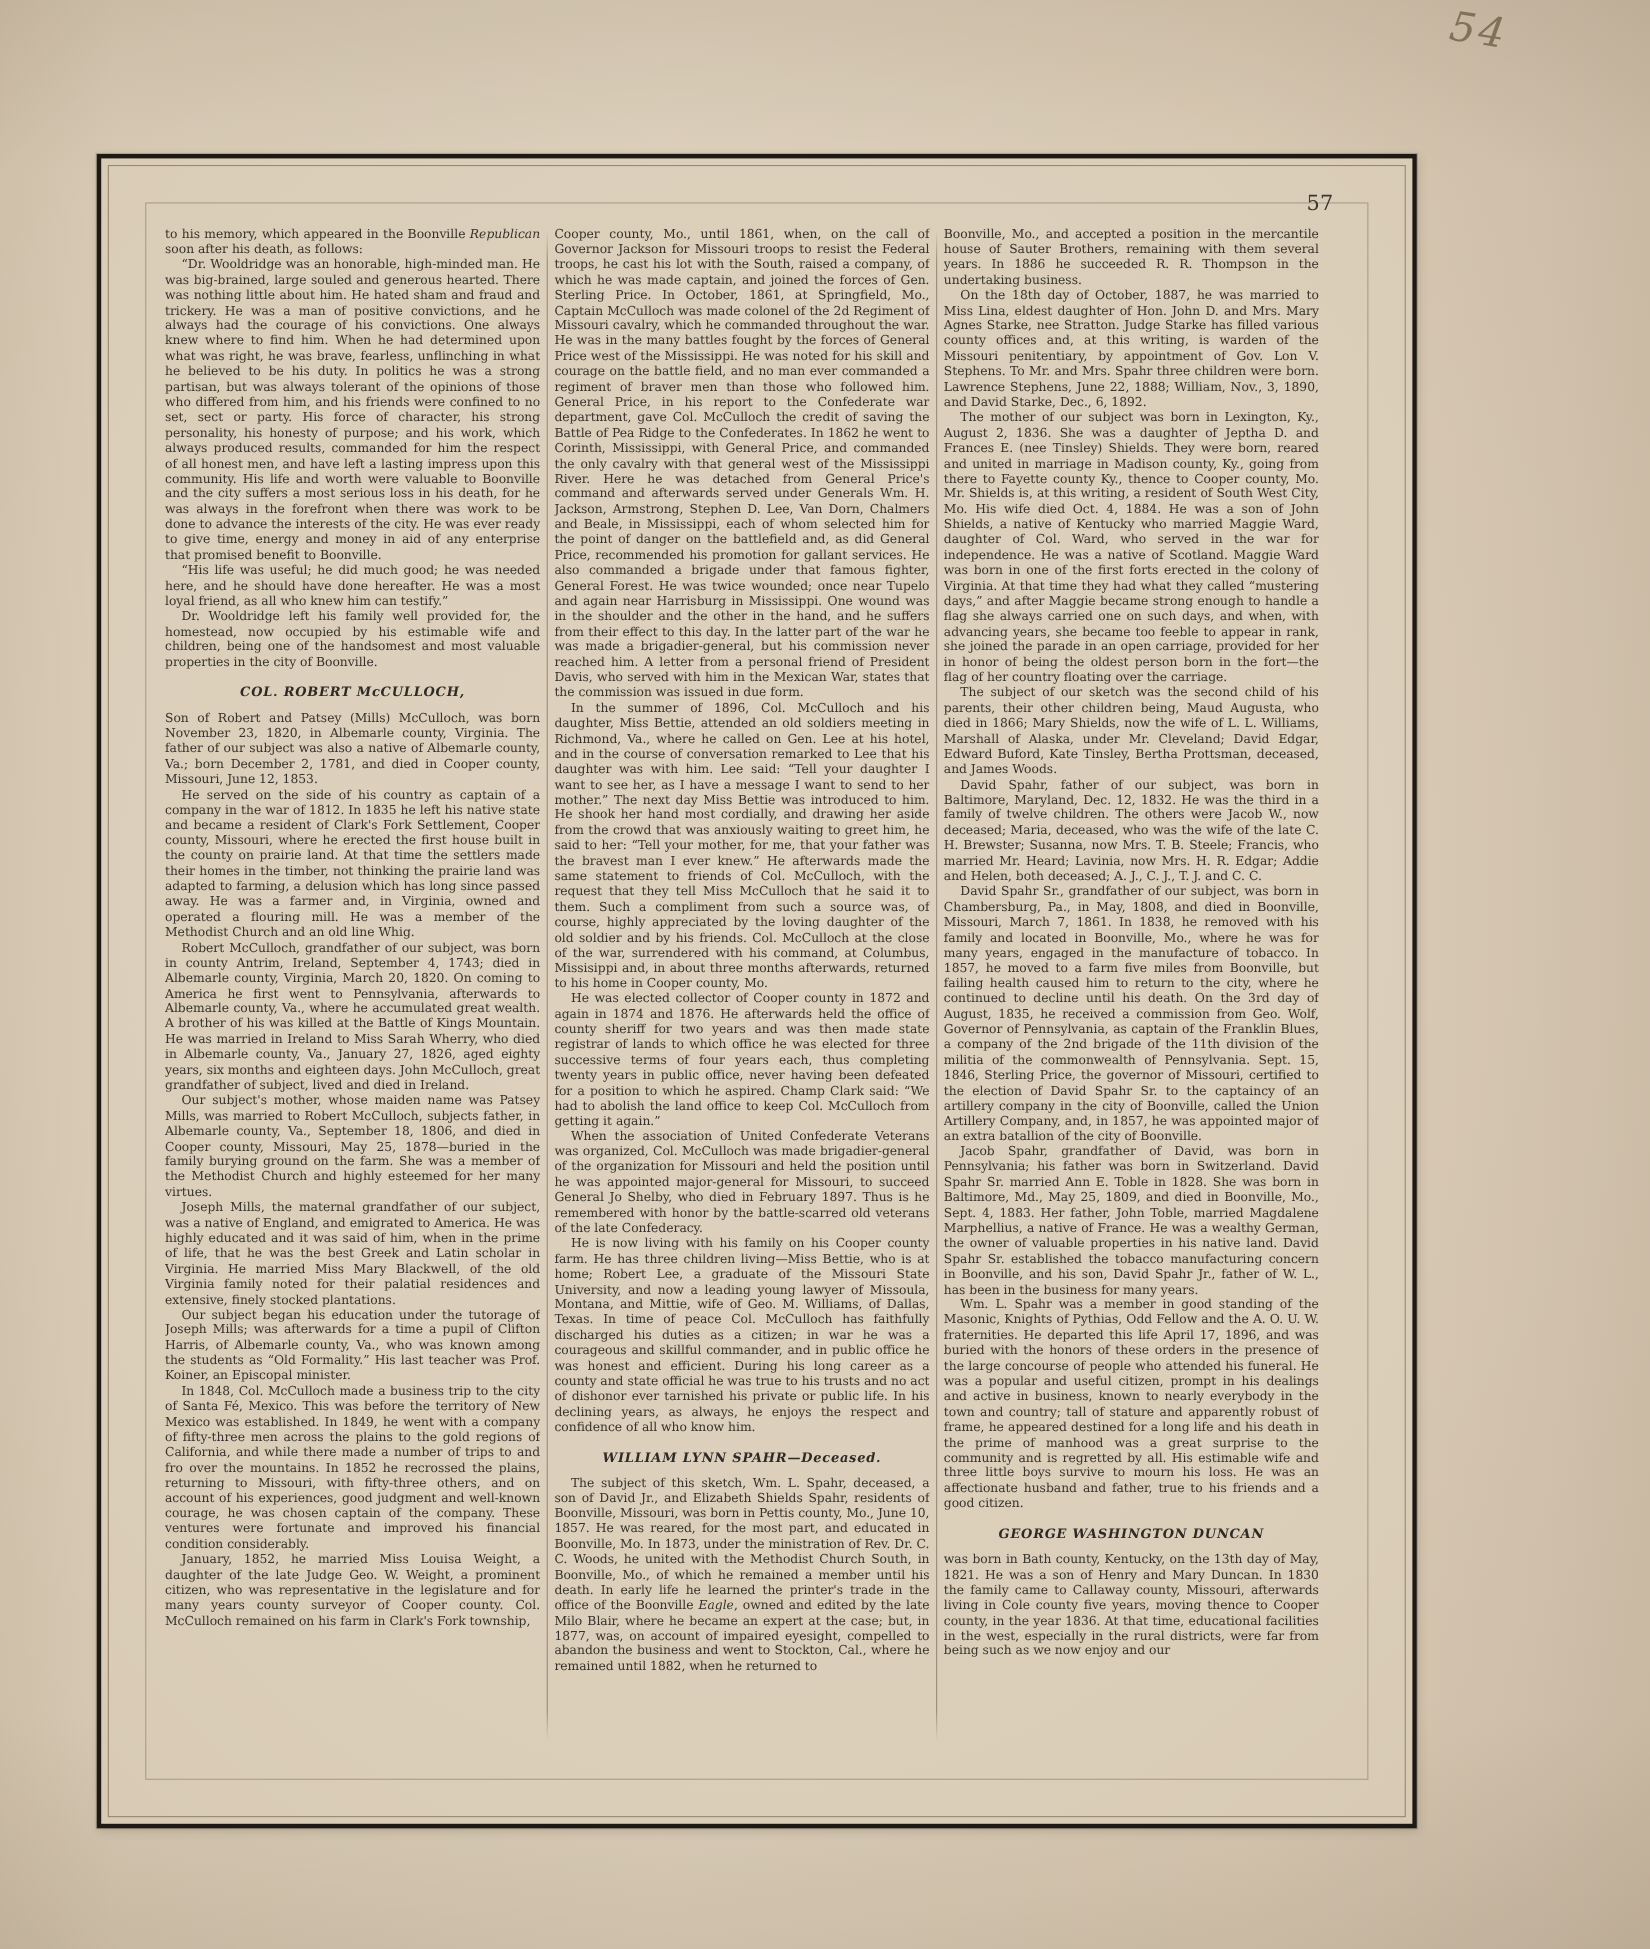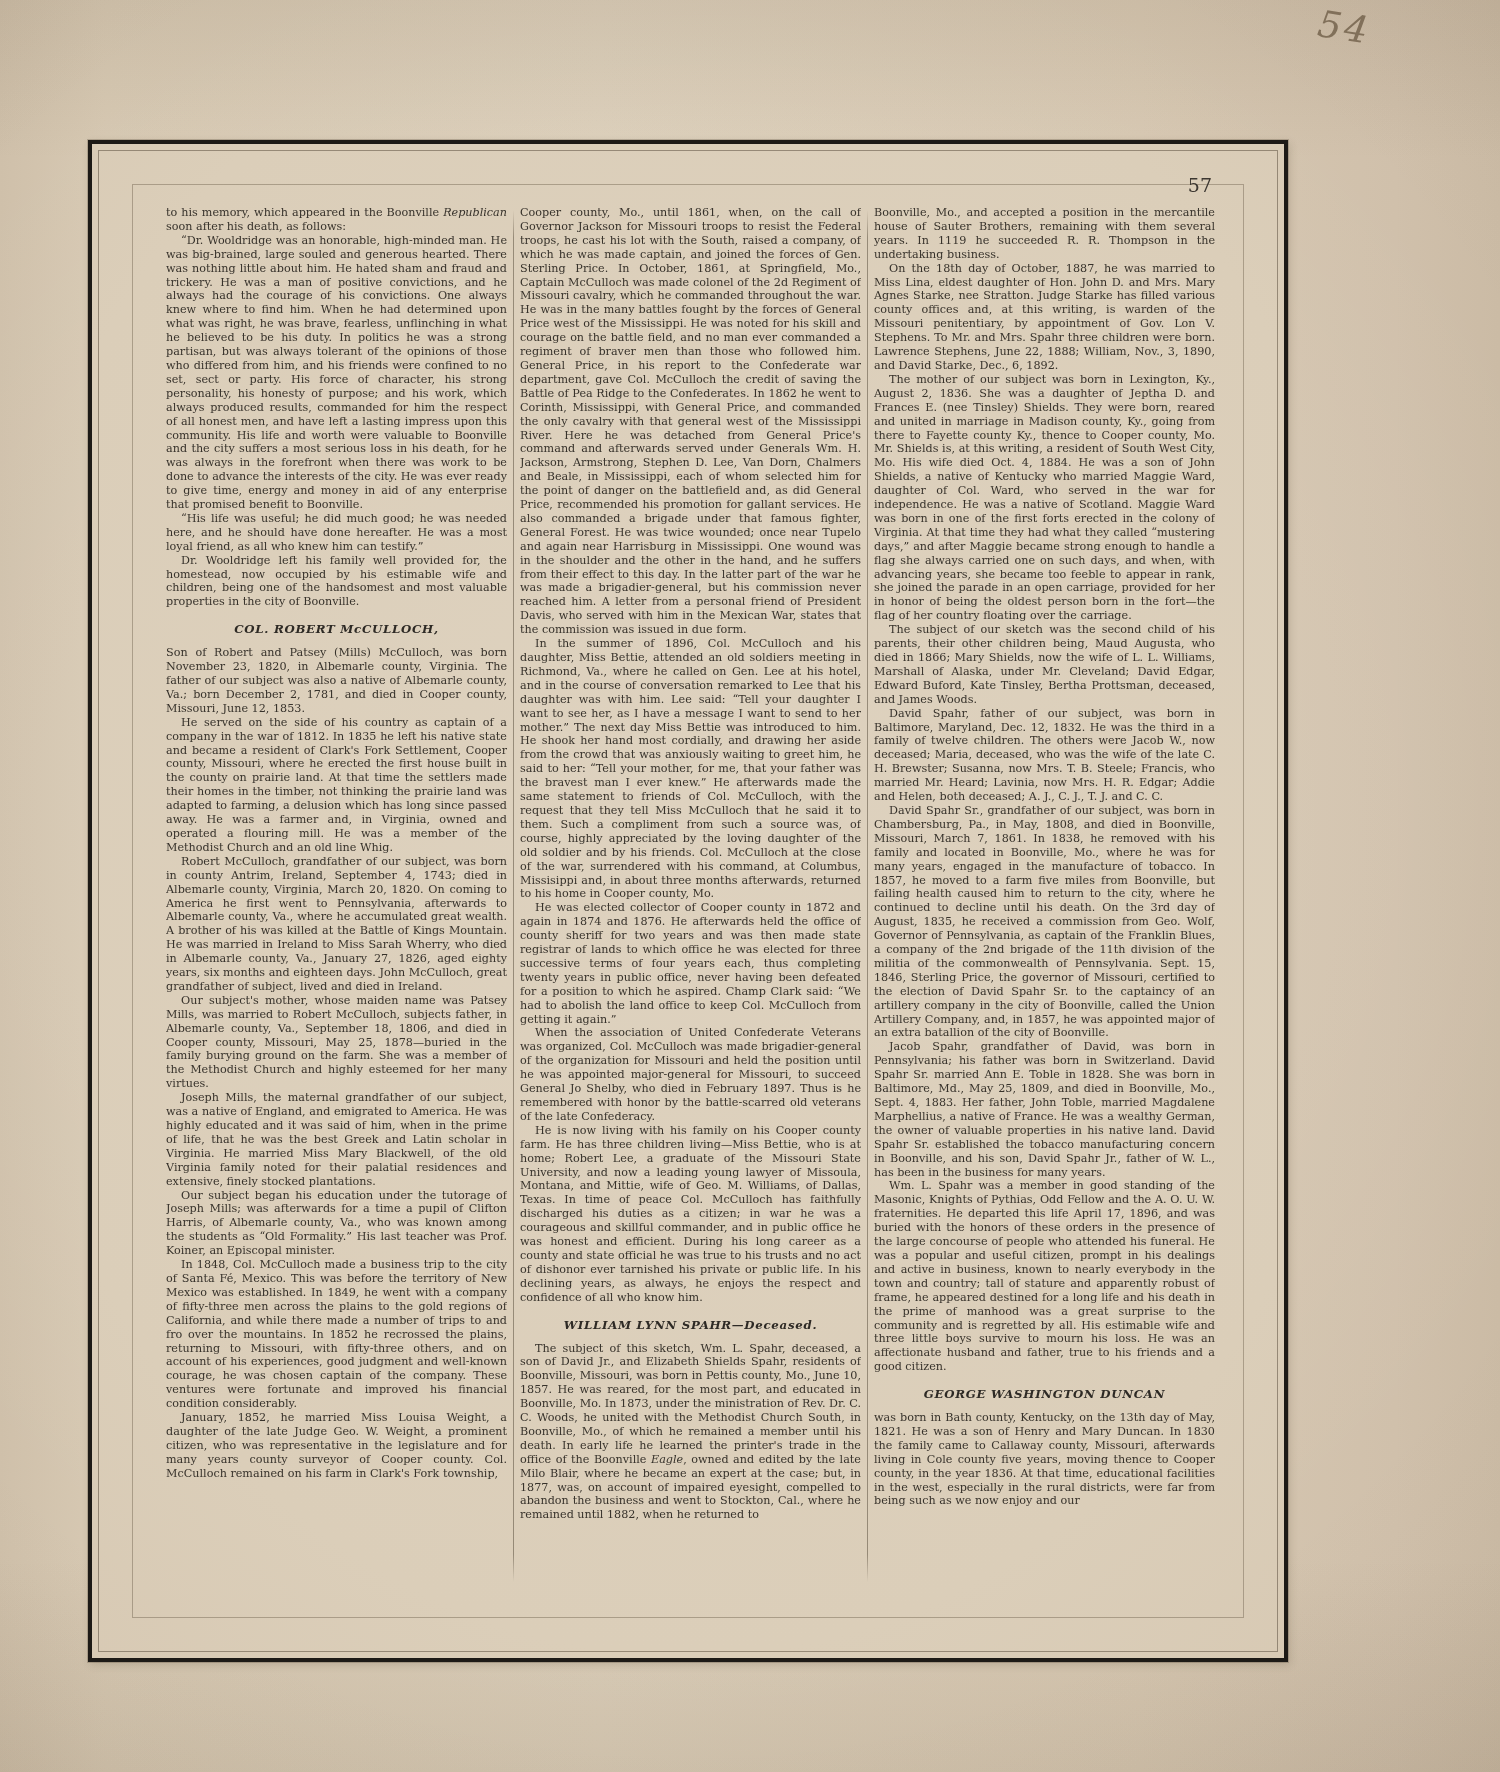--- a/index.html
+++ b/index.html
@@ -55,21 +55,21 @@
   .page-number {
     position: absolute;
     top: 30px;
     right: 72px;
     font-size: 19px;
     color: #3c3731;
     margin-left: 48px;
   }
   .text-area {
     position: absolute;
-    left: 74px;
+    left: 58px;
     top: 62px;
     width: 1050px;
     height: 1376px;
     display: flex;
     overflow: hidden;
   }
   .text-col {
     width: 341px;
     height: 100%;
     overflow: hidden;
@@ -142,21 +142,21 @@
       <p>He was elected collector of Cooper county in 1872 and again in 1874 and 1876. He afterwards held the office of county sheriff for two years and was then made state registrar of lands to which office he was elected for three successive terms of four years each, thus completing twenty years in public office, never having been defeated for a position to which he aspired. Champ Clark said: “We had to abolish the land office to keep Col. McCulloch from getting it again.”</p>
       <p>When the association of United Confederate Veterans was organized, Col. McCulloch was made brigadier-general of the organization for Missouri and held the position until he was appointed major-general for Missouri, to succeed General Jo Shelby, who died in February 1897. Thus is he remembered with honor by the battle-scarred old veterans of the late Confederacy.</p>
       <p>He is now living with his family on his Cooper county farm. He has three children living—Miss Bettie, who is at home; Robert Lee, a graduate of the Missouri State University, and now a leading young lawyer of Missoula, Montana, and Mittie, wife of Geo. M. Williams, of Dallas, Texas. In time of peace Col. McCulloch has faithfully discharged his duties as a citizen; in war he was a courageous and skillful commander, and in public office he was honest and efficient. During his long career as a county and state official he was true to his trusts and no act of dishonor ever tarnished his private or public life. In his declining years, as always, he enjoys the respect and confidence of all who know him.</p>
       <h3 class="article-heading">WILLIAM LYNN SPAHR—Deceased.</h3>
       <p><span>The subject of this sketch, Wm. L. Spahr, deceased, a son of David Jr., and Elizabeth Shields Spahr, residents of Boonville, Missouri, was born in Pettis county, Mo., June 10, 1857. He was reared, for the most part, and educated in Boonville, Mo. In 1873, under the ministration of Rev. Dr. C. C. Woods, he united with the Methodist Church South, in Boonville, Mo., of which he remained a member until his death. In early life he learned the printer's trade in the office of the Boonville </span><em>Eagle</em><span>, owned and edited by the late Milo Blair, where he became an expert at the case; but, in 1877, was, on account of impaired eyesight, compelled to abandon the business and went to Stockton, Cal., where he remained until 1882, when he returned to</span></p>
     </div>
 
     <div class="col-divider"></div>
 
     <div class="text-col">
-      <p class="noindent">Boonville, Mo., and accepted a position in the mercantile house of Sauter Brothers, remaining with them several years. In 1119 he succeeded R. R. Thompson in the undertaking business.</p>
+      <p class="noindent">Boonville, Mo., and accepted a position in the mercantile house of Sauter Brothers, remaining with them several years. In 1886 he succeeded R. R. Thompson in the undertaking business.</p>
       <p>On the 18th day of October, 1887, he was married to Miss Lina, eldest daughter of Hon. John D. and Mrs. Mary Agnes Starke, nee Stratton. Judge Starke has filled various county offices and, at this writing, is warden of the Missouri penitentiary, by appointment of Gov. Lon V. Stephens. To Mr. and Mrs. Spahr three children were born. Lawrence Stephens, June 22, 1888; William, Nov., 3, 1890, and David Starke, Dec., 6, 1892.</p>
       <p>The mother of our subject was born in Lexington, Ky., August 2, 1836. She was a daughter of Jeptha D. and Frances E. (nee Tinsley) Shields. They were born, reared and united in marriage in Madison county, Ky., going from there to Fayette county Ky., thence to Cooper county, Mo. Mr. Shields is, at this writing, a resident of South West City, Mo. His wife died Oct. 4, 1884. He was a son of John Shields, a native of Kentucky who married Maggie Ward, daughter of Col. Ward, who served in the war for independence. He was a native of Scotland. Maggie Ward was born in one of the first forts erected in the colony of Virginia. At that time they had what they called “mustering days,” and after Maggie became strong enough to handle a flag she always carried one on such days, and when, with advancing years, she became too feeble to appear in rank, she joined the parade in an open carriage, provided for her in honor of being the oldest person born in the fort—the flag of her country floating over the carriage.</p>
       <p>The subject of our sketch was the second child of his parents, their other children being, Maud Augusta, who died in 1866; Mary Shields, now the wife of L. L. Williams, Marshall of Alaska, under Mr. Cleveland; David Edgar, Edward Buford, Kate Tinsley, Bertha Prottsman, deceased, and James Woods.</p>
       <p>David Spahr, father of our subject, was born in Baltimore, Maryland, Dec. 12, 1832. He was the third in a family of twelve children. The others were Jacob W., now deceased; Maria, deceased, who was the wife of the late C. H. Brewster; Susanna, now Mrs. T. B. Steele; Francis, who married Mr. Heard; Lavinia, now Mrs. H. R. Edgar; Addie and Helen, both deceased; A. J., C. J., T. J. and C. C.</p>
       <p>David Spahr Sr., grandfather of our subject, was born in Chambersburg, Pa., in May, 1808, and died in Boonville, Missouri, March 7, 1861. In 1838, he removed with his family and located in Boonville, Mo., where he was for many years, engaged in the manufacture of tobacco. In 1857, he moved to a farm five miles from Boonville, but failing health caused him to return to the city, where he continued to decline until his death. On the 3rd day of August, 1835, he received a commission from Geo. Wolf, Governor of Pennsylvania, as captain of the Franklin Blues, a company of the 2nd brigade of the 11th division of the militia of the commonwealth of Pennsylvania. Sept. 15, 1846, Sterling Price, the governor of Missouri, certified to the election of David Spahr Sr. to the captaincy of an artillery company in the city of Boonville, called the Union Artillery Company, and, in 1857, he was appointed major of an extra batallion of the city of Boonville.</p>
       <p>Jacob Spahr, grandfather of David, was born in Pennsylvania; his father was born in Switzerland. David Spahr Sr. married Ann E. Toble in 1828. She was born in Baltimore, Md., May 25, 1809, and died in Boonville, Mo., Sept. 4, 1883. Her father, John Toble, married Magdalene Marphellius, a native of France. He was a wealthy German, the owner of valuable properties in his native land. David Spahr Sr. established the tobacco manufacturing concern in Boonville, and his son, David Spahr Jr., father of W. L., has been in the business for many years.</p>
       <p>Wm. L. Spahr was a member in good standing of the Masonic, Knights of Pythias, Odd Fellow and the A. O. U. W. fraternities. He departed this life April 17, 1896, and was buried with the honors of these orders in the presence of the large concourse of people who attended his funeral. He was a popular and useful citizen, prompt in his dealings and active in business, known to nearly everybody in the town and country; tall of stature and apparently robust of frame, he appeared destined for a long life and his death in the prime of manhood was a great surprise to the community and is regretted by all. His estimable wife and three little boys survive to mourn his loss. He was an affectionate husband and father, true to his friends and a good citizen.</p>
       <h3 class="article-heading">GEORGE WASHINGTON DUNCAN</h3>
       <p class="noindent">was born in Bath county, Kentucky, on the 13th day of May, 1821. He was a son of Henry and Mary Duncan. In 1830 the family came to Callaway county, Missouri, afterwards living in Cole county five years, moving thence to Cooper county, in the year 1836. At that time, educational facilities in the west, especially in the rural districts, were far from being such as we now enjoy and our</p>
     </div>

